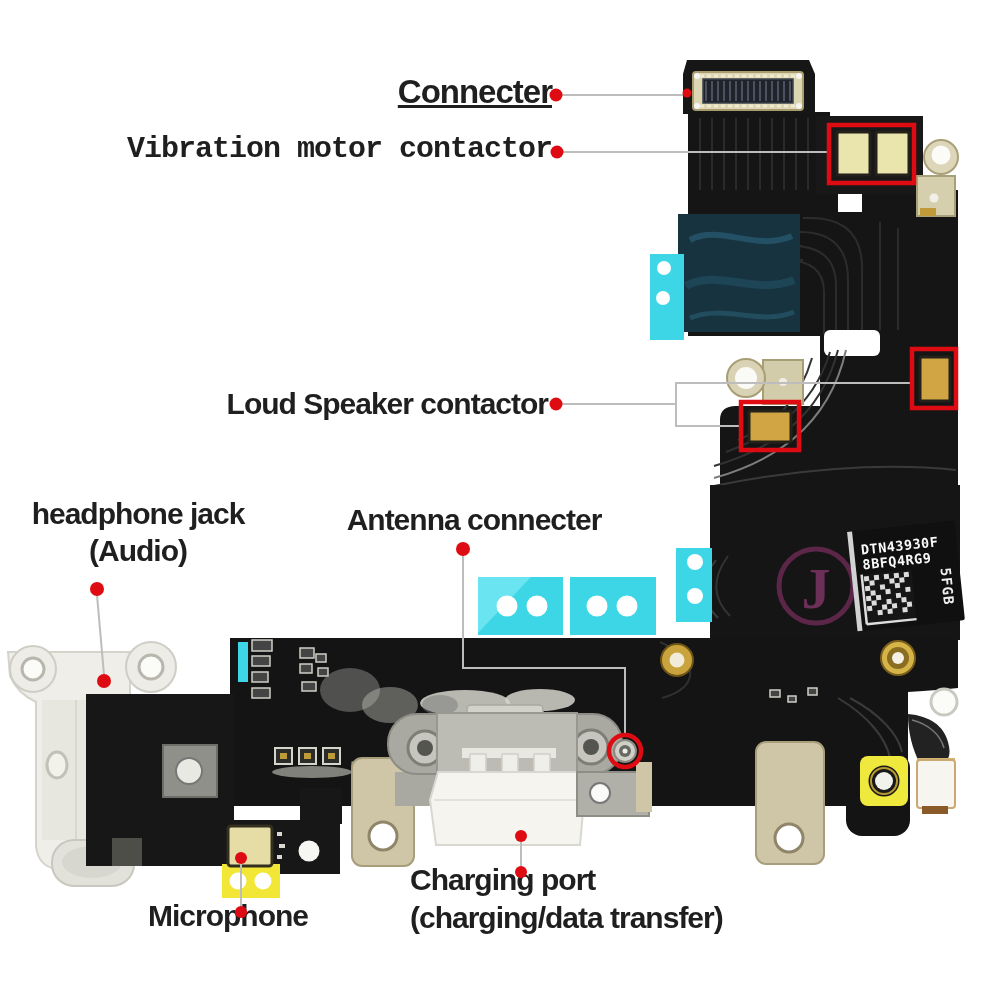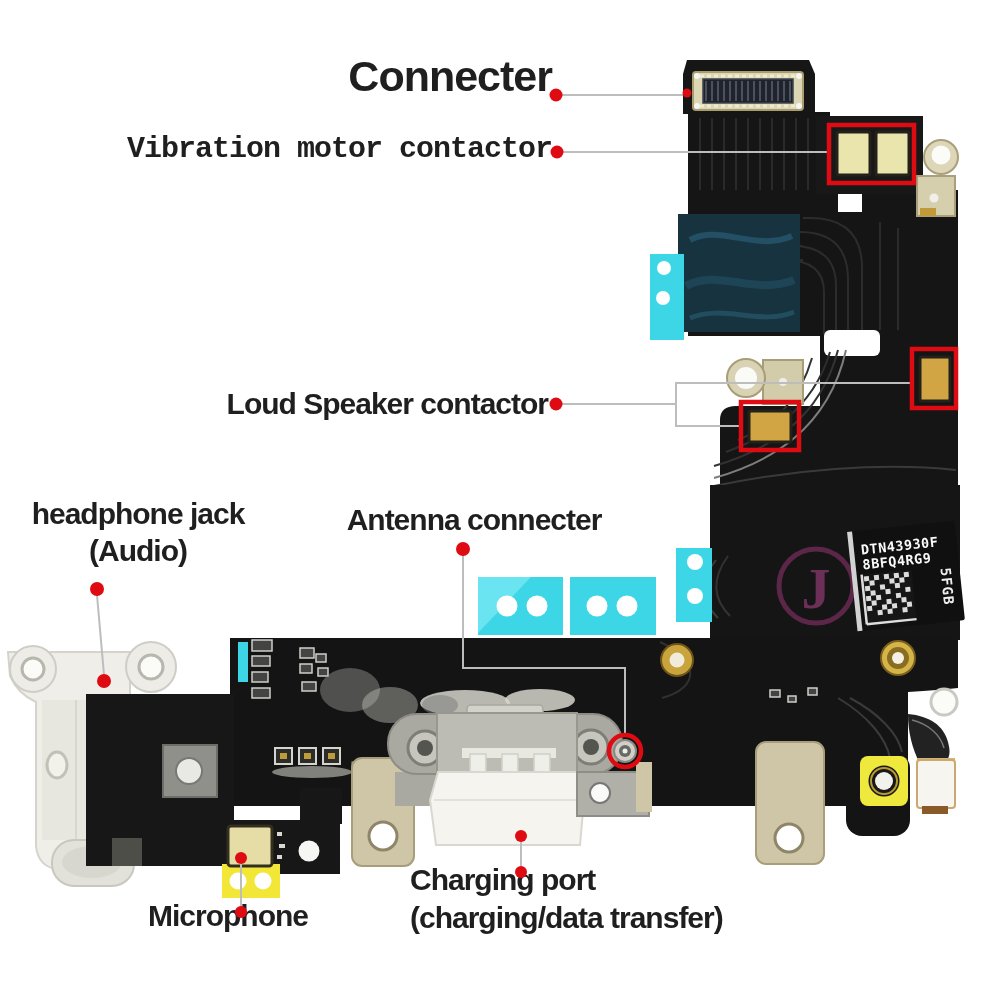--- a/index.html
+++ b/index.html
@@ -1,19 +1,19 @@
 <!DOCTYPE html>
 <html><head>
 <meta charset="utf-8">
 <style>
   html,body{margin:0;padding:0;background:#fff;}
   .stage{position:relative;width:1000px;height:1000px;background:#ffffff;overflow:hidden;
          font-family:"Liberation Sans",sans-serif;}
   .label{position:absolute;font-weight:700;color:#1f1f1f;letter-spacing:-1px;line-height:1.2;}
-  .lbl-connector{top:51px;right:448px;font-size:43px;}
+  .lbl-connector{top:72px;right:448px;font-size:33px;text-decoration:underline;}
   .lbl-vibration{top:131px;right:448px;font-size:30px;font-family:Liberation Mono, monospace;}
   .lbl-loud{top:386px;right:452px;font-size:30px;}
   .lbl-headphone{top:495px;left:8px;width:260px;text-align:center;font-size:30px;line-height:37px;}
   .lbl-antenna{top:502px;left:336px;width:276px;text-align:center;font-size:30px;}
   .lbl-mic{top:898px;left:148px;font-size:30px;}
   .lbl-charging{top:861px;left:410px;font-size:30px;line-height:38px;}
   .art{position:absolute;left:0;top:0;pointer-events:none;}
 </style>
 </head>
 <body>

